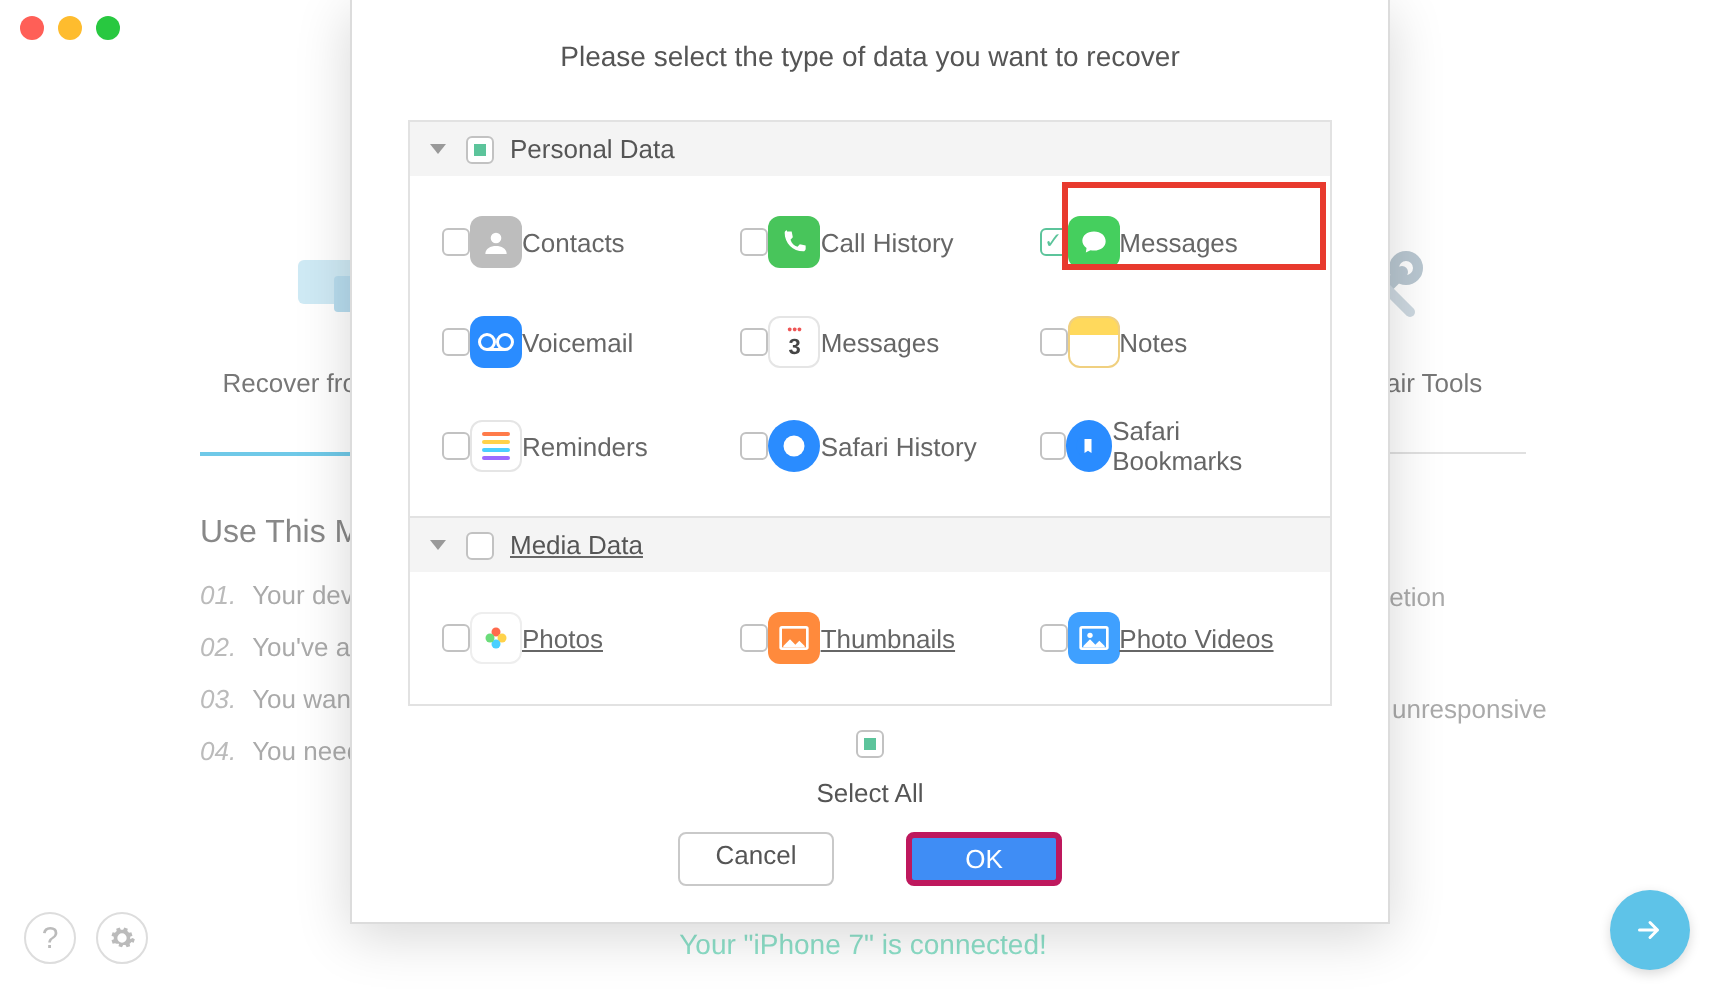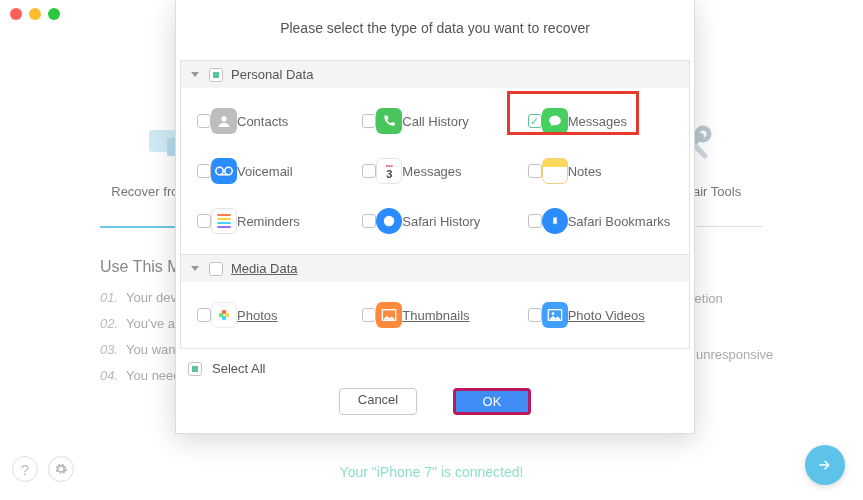--- a/index.html
+++ b/index.html
@@ -123,21 +123,21 @@
     box-shadow: 0 6px 26px rgba(0,0,0,.16);
   }
   .m-title {
     text-align: center;
     padding: 20px 0 24px 0;
     font-size: 14px;
     color: #555;
   }
   .group {
     border: 1px solid #e2e2e2;
-    margin: 0 4px;
+    margin: 0 28px;
   }
   .group + .group { border-top: none; text-decoration: underline; }
   .g-header {
     background: #f4f4f4;
     padding: 6px 10px;
     display: flex;
     align-items: center;
     gap: 8px;
     font-size: 13px;
     color: #555;
@@ -203,21 +203,21 @@
 
   .highlight-box {
     border: 3px solid #e83a2e;
     position: absolute;
     pointer-events:none;
   }
 
   .select-all-row {
     display:flex; align-items:center; gap:10px;
     padding: 12px 12px 4px 12px;
-    font-size:13px; color:#555;
+    font-size:13px; color:#555;flex-direction:column;
   }
 
   .m-buttons {
     display:flex; gap:36px; justify-content:center;
     padding: 8px 0 18px 0;
   }
   .btn {
     min-width: 78px;
     padding: 3px 0;
     border-radius: 4px;

